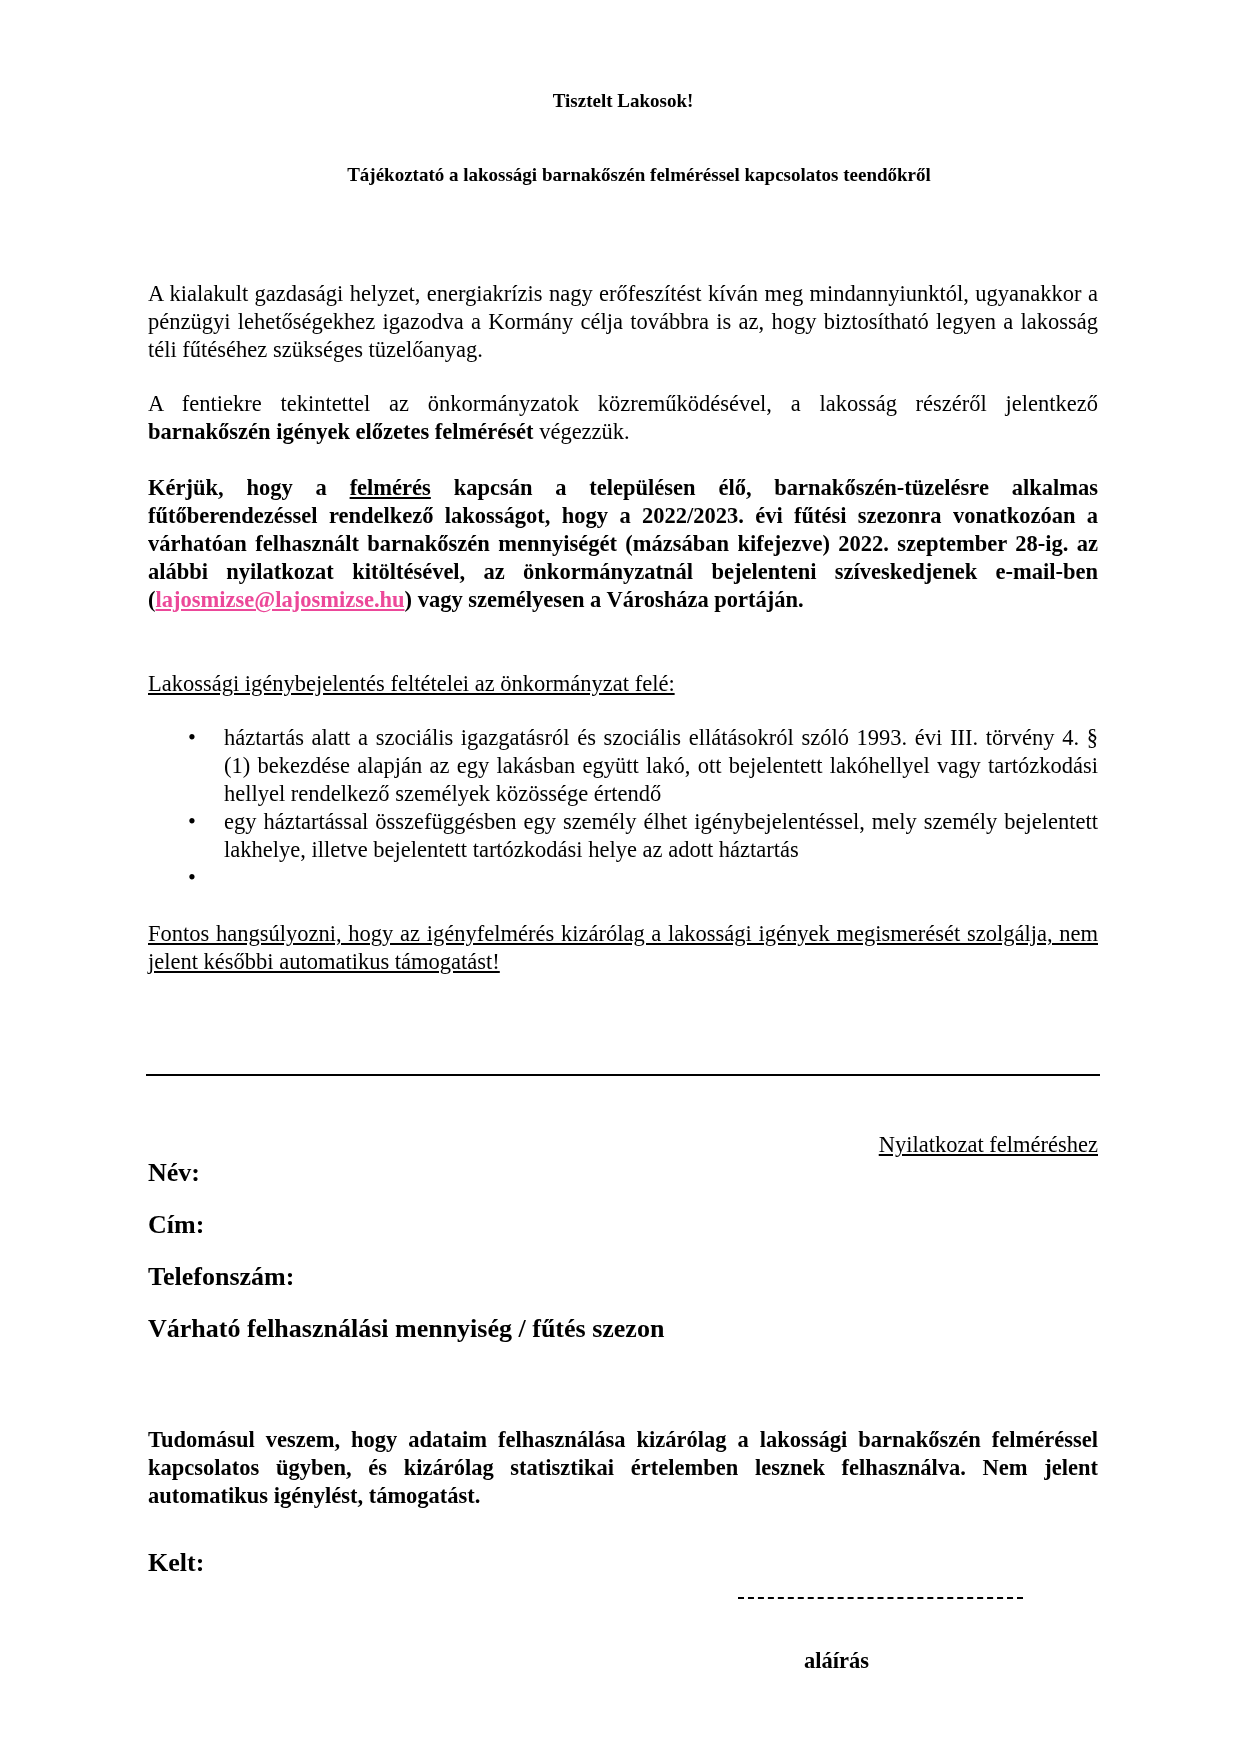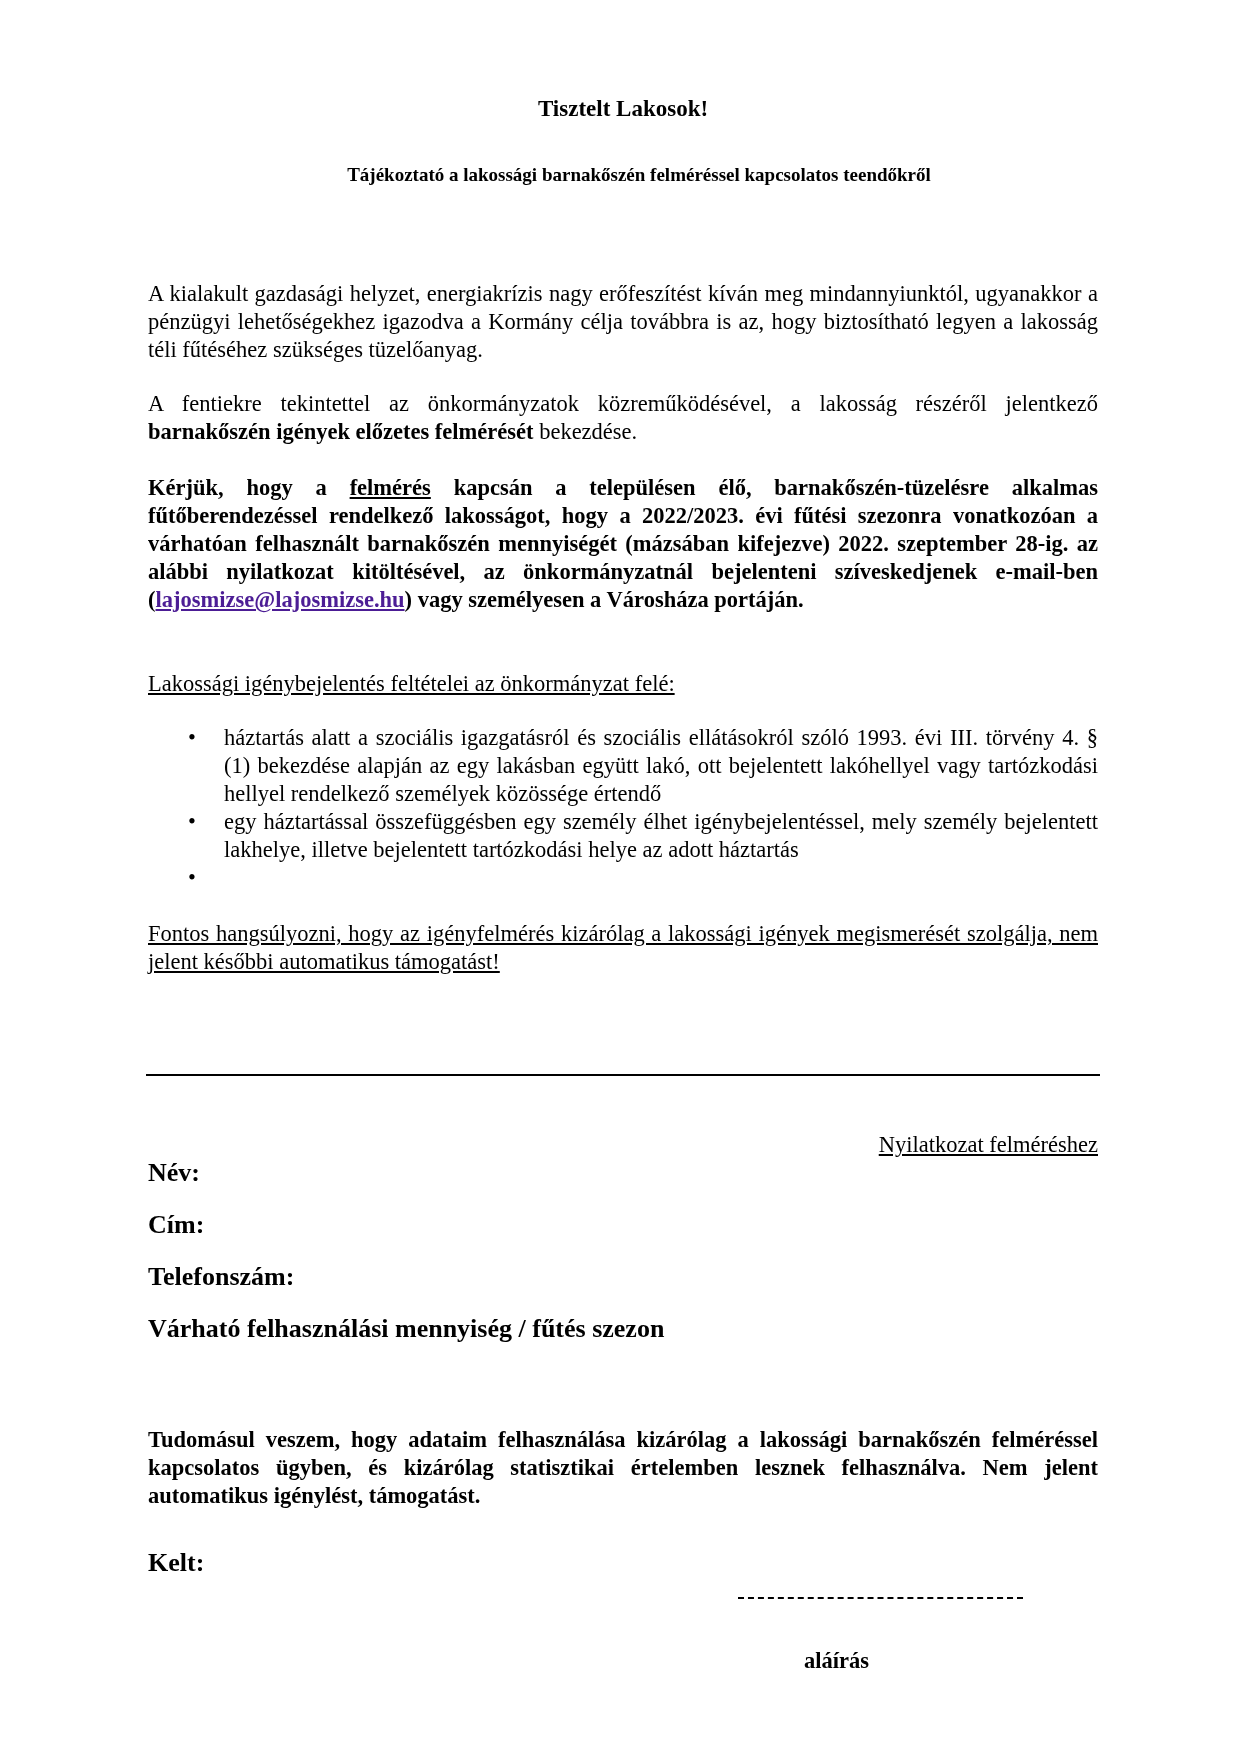--- a/index.html
+++ b/index.html
@@ -1,29 +1,29 @@
 <!DOCTYPE html>
 <html><head>
 <meta charset="utf-8">
 <style>
   html, body { margin: 0; padding: 0; background: #ffffff; }
   body { width: 1240px; height: 1754px; position: relative; overflow: hidden;
          font-family: "Liberation Serif", "DejaVu Serif", serif; color: #000; }
   .page { position: absolute; left: 148px; top: 0; width: 950px; }
-  .title { position: absolute; top: 96px; left: 0; width: 950px; text-align: center;
-           font-weight: bold; font-size: 23px; }
+  .title { position: absolute; top: 90px; left: 0; width: 950px; text-align: center;
+           font-weight: bold; font-size: 19px; }
   .subtitle { position: absolute; top: 164px; left: 16px; width: 950px; text-align: center;
               font-weight: bold; font-size: 19px; }
   .para { position: absolute; left: 0; width: 950px; font-size: 22.5px; line-height: 28px;
           text-align: justify; }
   .p1 { top: 280px; }
   .p2 { top: 390px; }
   .p3 { top: 474px; font-weight: bold; }
   .u { text-decoration: underline; }
-  .link { color: #4c1d95; text-decoration: underline; }
+  .link { color: #ec4899; text-decoration: underline; }
   .cond-head { top: 670px; text-decoration: underline; }
   ul.conds { position: absolute; top: 724px; left: 0; width: 950px; margin: 0; padding: 0;
              list-style: none; font-size: 22.5px; line-height: 28px; }
   ul.conds li { position: relative; padding-left: 76px; text-align: justify; }
   ul.conds li .bullet { position: absolute; left: 40px; top: 0; }
   .important { top: 920px; font-weight: normal; text-decoration: underline; }
   .hr { position: absolute; top: 1074px; left: -2px; width: 954px; height: 0;
         border-top: 2px solid #000; }
   .form-title { position: absolute; top: 1132px; left: 0; width: 950px; text-align: right;
                 font-weight: normal; font-size: 22.5px; text-decoration: underline; }
@@ -38,21 +38,21 @@
 </head>
 <body>
 
 <div class="page">
   <div class="title">Tisztelt Lakosok!</div>
   <div class="subtitle">Tájékoztató a lakossági barnakőszén felméréssel kapcsolatos teendőkről</div>
 
   <p class="para p1" style="margin:0">A kialakult gazdasági helyzet, energiakrízis nagy erőfeszítést kíván meg mindannyiunktól, ugyanakkor a pénzügyi lehetőségekhez igazodva a Kormány célja továbbra is az, hogy biztosítható legyen a lakosság téli fűtéséhez szükséges tüzelőanyag.</p>
 
   <p class="para p2" style="margin:0">
-    <span>A fentiekre tekintettel az önkormányzatok közreműködésével, a lakosság részéről jelentkező </span><b>barnakőszén igények előzetes felmérését</b><span> bekezdése.</span>
+    <span>A fentiekre tekintettel az önkormányzatok közreműködésével, a lakosság részéről jelentkező </span><b>barnakőszén igények előzetes felmérését</b><span> végezzük.</span>
   </p>
 
   <p class="para p3" style="margin:0">
     <span>Kérjük, hogy a </span><span class="u">felmérés</span><span> kapcsán a településen élő, barnakőszén-tüzelésre alkalmas fűtőberendezéssel rendelkező lakosságot, hogy a 2022/2023. évi fűtési szezonra vonatkozóan a várhatóan felhasznált barnakőszén mennyiségét (mázsában kifejezve) 2022. szeptember 28-ig. az alábbi nyilatkozat kitöltésével, az önkormányzatnál bejelenteni szíveskedjenek e-mail-ben (</span><a class="link">lajosmizse@lajosmizse.hu</a><span>) vagy személyesen a Városháza portáján.</span>
   </p>
 
   <p class="para cond-head" style="margin:0">Lakossági igénybejelentés feltételei az önkormányzat felé:</p>
 
   <ul class="conds">
     <li>

